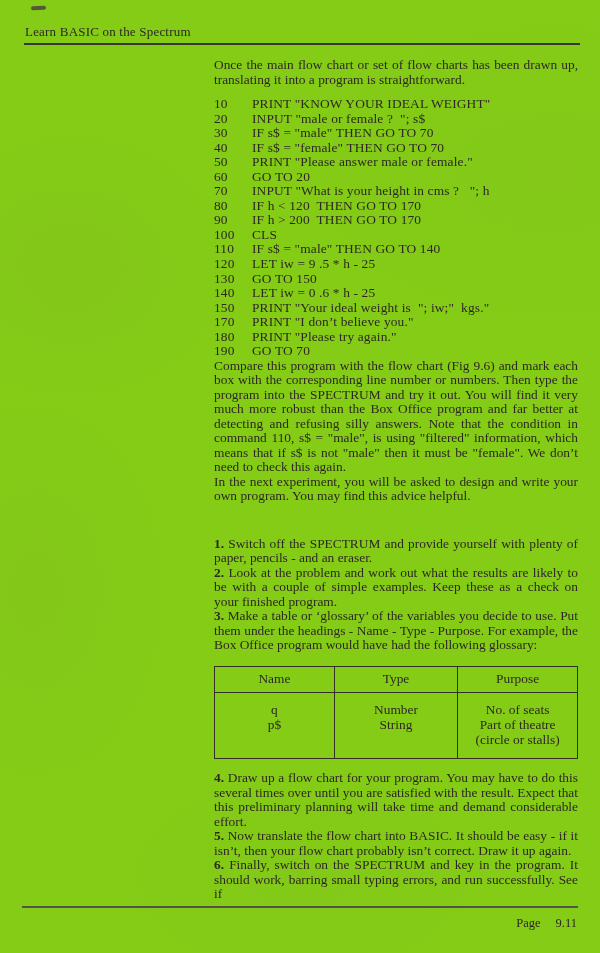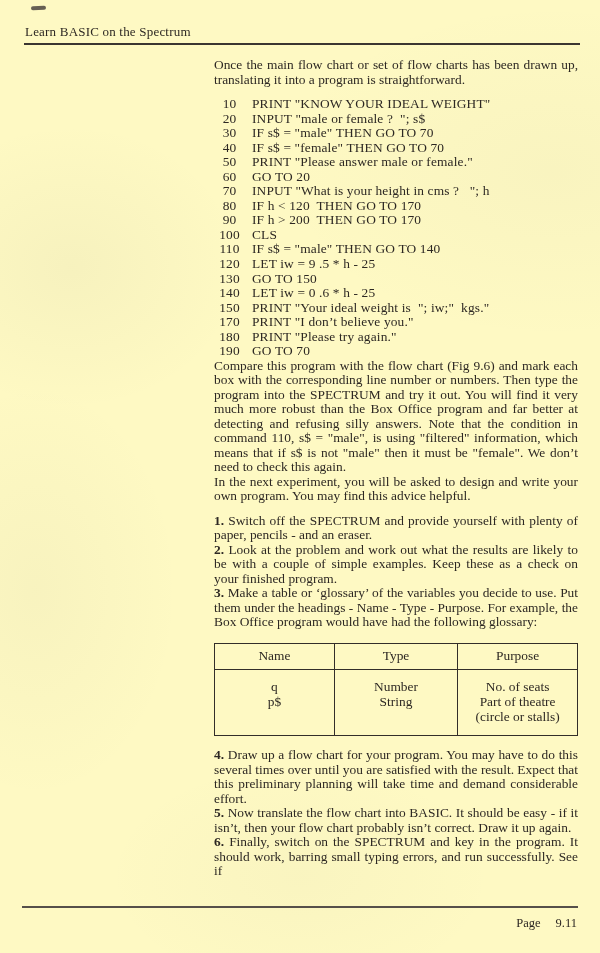--- a/index.html
+++ b/index.html
@@ -5,21 +5,21 @@
   html, body {
     margin: 0;
     padding: 0;
     background: #fcfbf9;
     font-family: "Liberation Serif", "DejaVu Serif", serif;
   }
   .page {
     position: relative;
     width: 600px;
     height: 953px;
-    background: #fef9c3;
+    background: #84cc16;
     overflow: hidden;
     color: #2d2823;
   }
   
   .page::before {
     content: "";
     position: absolute;
     inset: 0;
     pointer-events: none;
     background:
@@ -69,30 +69,30 @@
   }
   .listing {
     margin: 10px 0 0 0;
     line-height: 14.55px;
     letter-spacing: 0.15px;
   }
   .code-line { display: flex; }
   .lineno {
     flex: none;
     width: 31px;
-    text-align: center;
+    text-align: left;
     white-space: pre;
   }
   .stmt {
     margin-left: 7px;
     white-space: pre;
   }
   .para-compare { margin-top: 15px; }
   .para-next    { margin-top: 13px; }
-  .advice       { margin-top: 10px; }
+  .advice       { margin-top: 33px; }
   .advice p     { margin: 0; text-align: justify; }
   .advice-num   { font-weight: bold; }
   .advice-after { margin-top: 12px; }
 
   table.glossary {
     width: 100%;
     border-collapse: collapse;
     margin-top: 13px;
   }
   table.glossary th,

